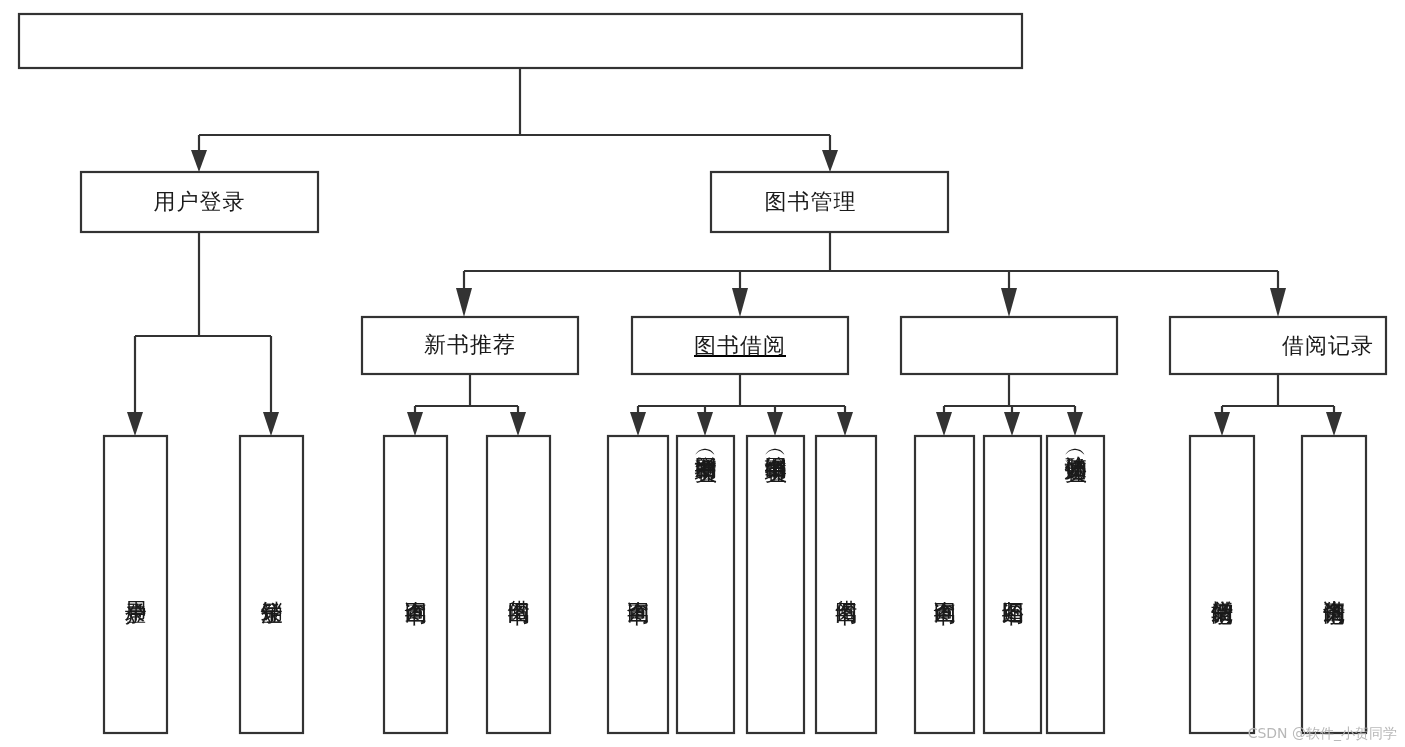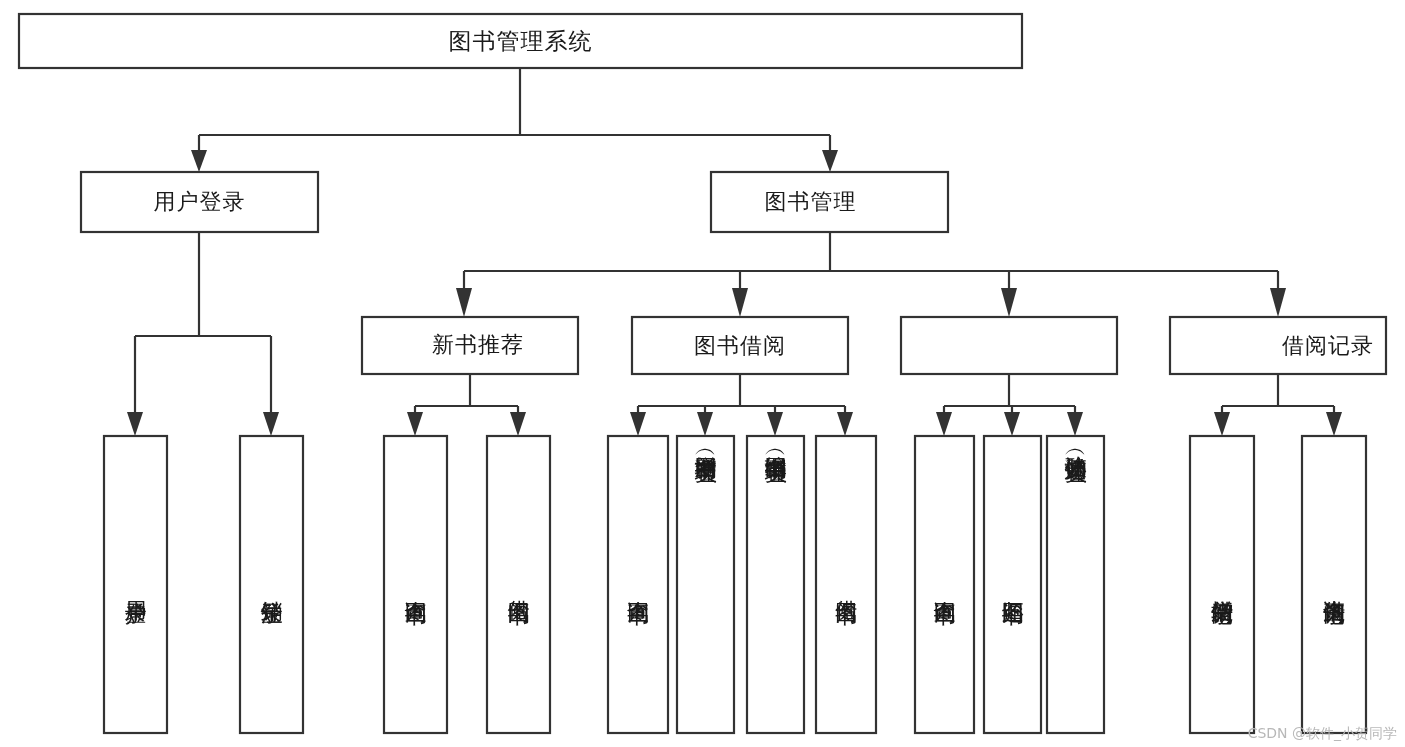--- a/index.html
+++ b/index.html
@@ -177,35 +177,32 @@
 
     <rect class="node-box" x="915" y="436" width="59" height="297"></rect>
     <rect class="node-box" x="984" y="436" width="57" height="297"></rect>
     <rect class="node-box" x="1047" y="436" width="57" height="297"></rect>
 
     <rect class="node-box" x="1190" y="436" width="64" height="297"></rect>
     <rect class="node-box" x="1302" y="436" width="64" height="297"></rect>
 
   </svg>
 
-  <div class="hlabel-wrap" style="left:19px; top:14px; width:1003px; height:54px;">
-    <span class="hlabel-text root-label-text">图书管理系统</span>
-  </div>
 
   <div class="hlabel-wrap" style="left:81px; top:172px; width:237px; height:60px;">
     <span class="hlabel-text">用户登录</span>
   </div>
   <div class="hlabel-wrap" style="left:711px; top:172px; width:199px; height:60px;">
     <span class="hlabel-text">图书管理</span>
   </div>
 
-  <div class="hlabel-wrap" style="left:370px; top:317px; width:216px; height:55px;border-radius:22px;">
+  <div class="hlabel-wrap" style="left:362px; top:317px; width:216px; height:55px;border-radius:22px;">
     <span class="hlabel-text">新书推荐</span>
   </div>
-  <div class="hlabel-wrap" style="left:632px; top:317px; width:216px; height:57px;">
+  <div class="hlabel-wrap" style="left:632px; top:317px; width:216px; height:57px;text-decoration:underline;">
     <span class="hlabel-text">图书借阅</span>
   </div>
   <div class="hlabel-wrap" style="left:1220px; top:317px; width:216px; height:57px;">
     <span class="hlabel-text">借阅记录</span>
   </div>
 
   <div class="vlabel-wrap" style="left:104px; top:436px; width:63px; height:297px;">
     <span class="vlabel-text">用户登录</span>
   </div>
   <div class="vlabel-wrap" style="left:240px; top:436px; width:63px; height:297px;">

